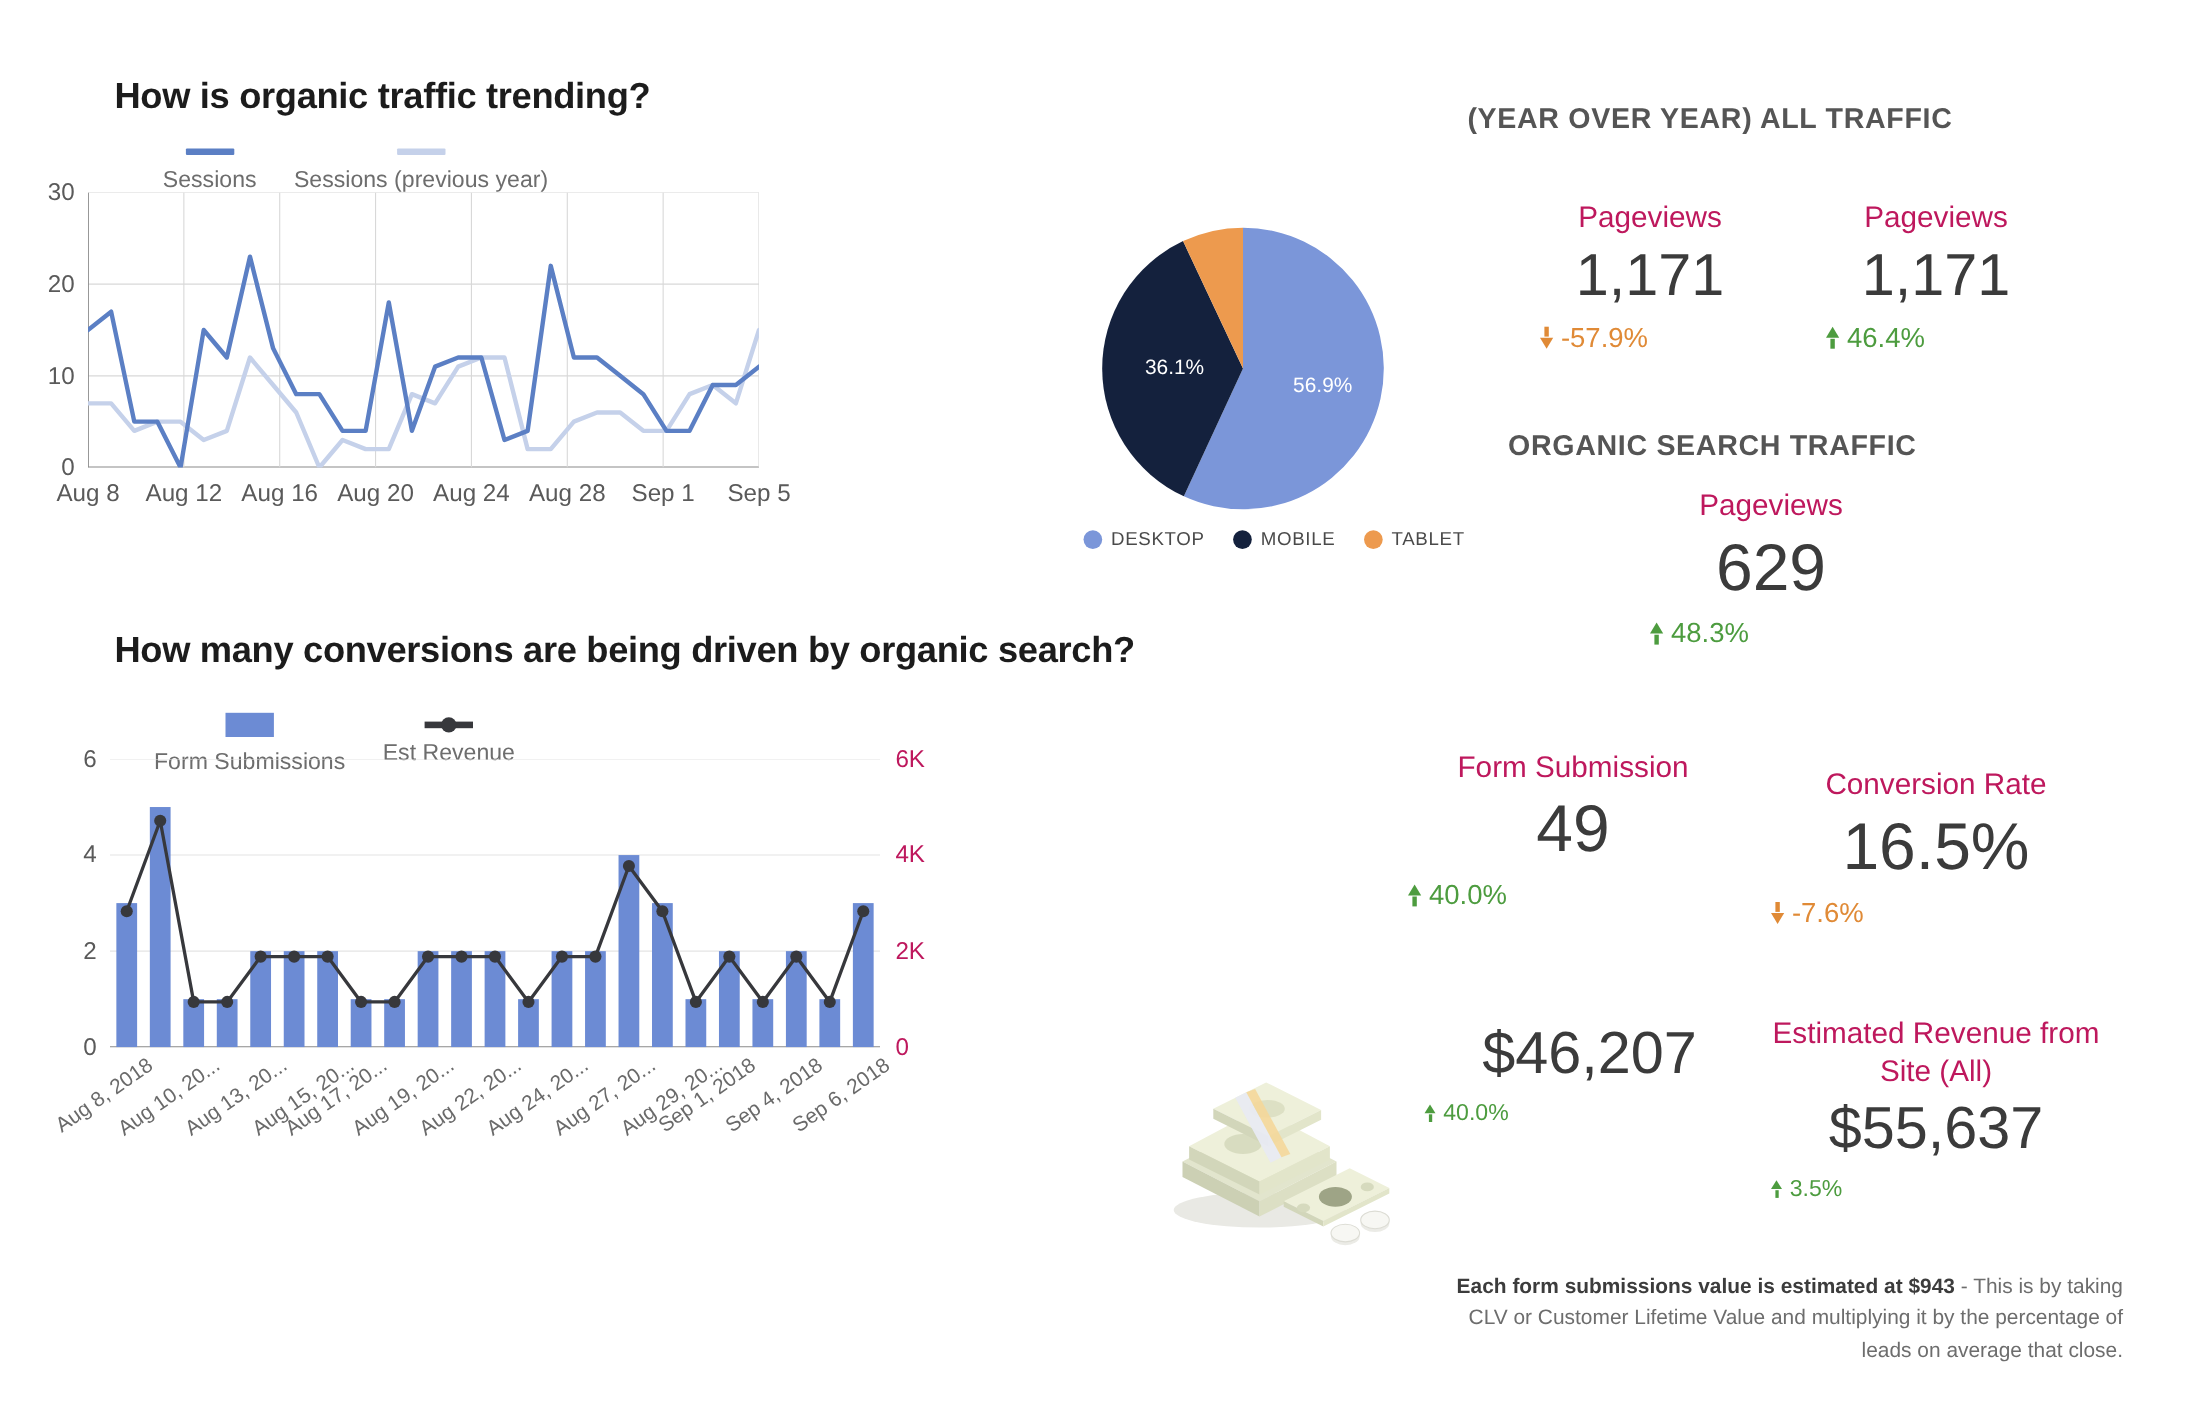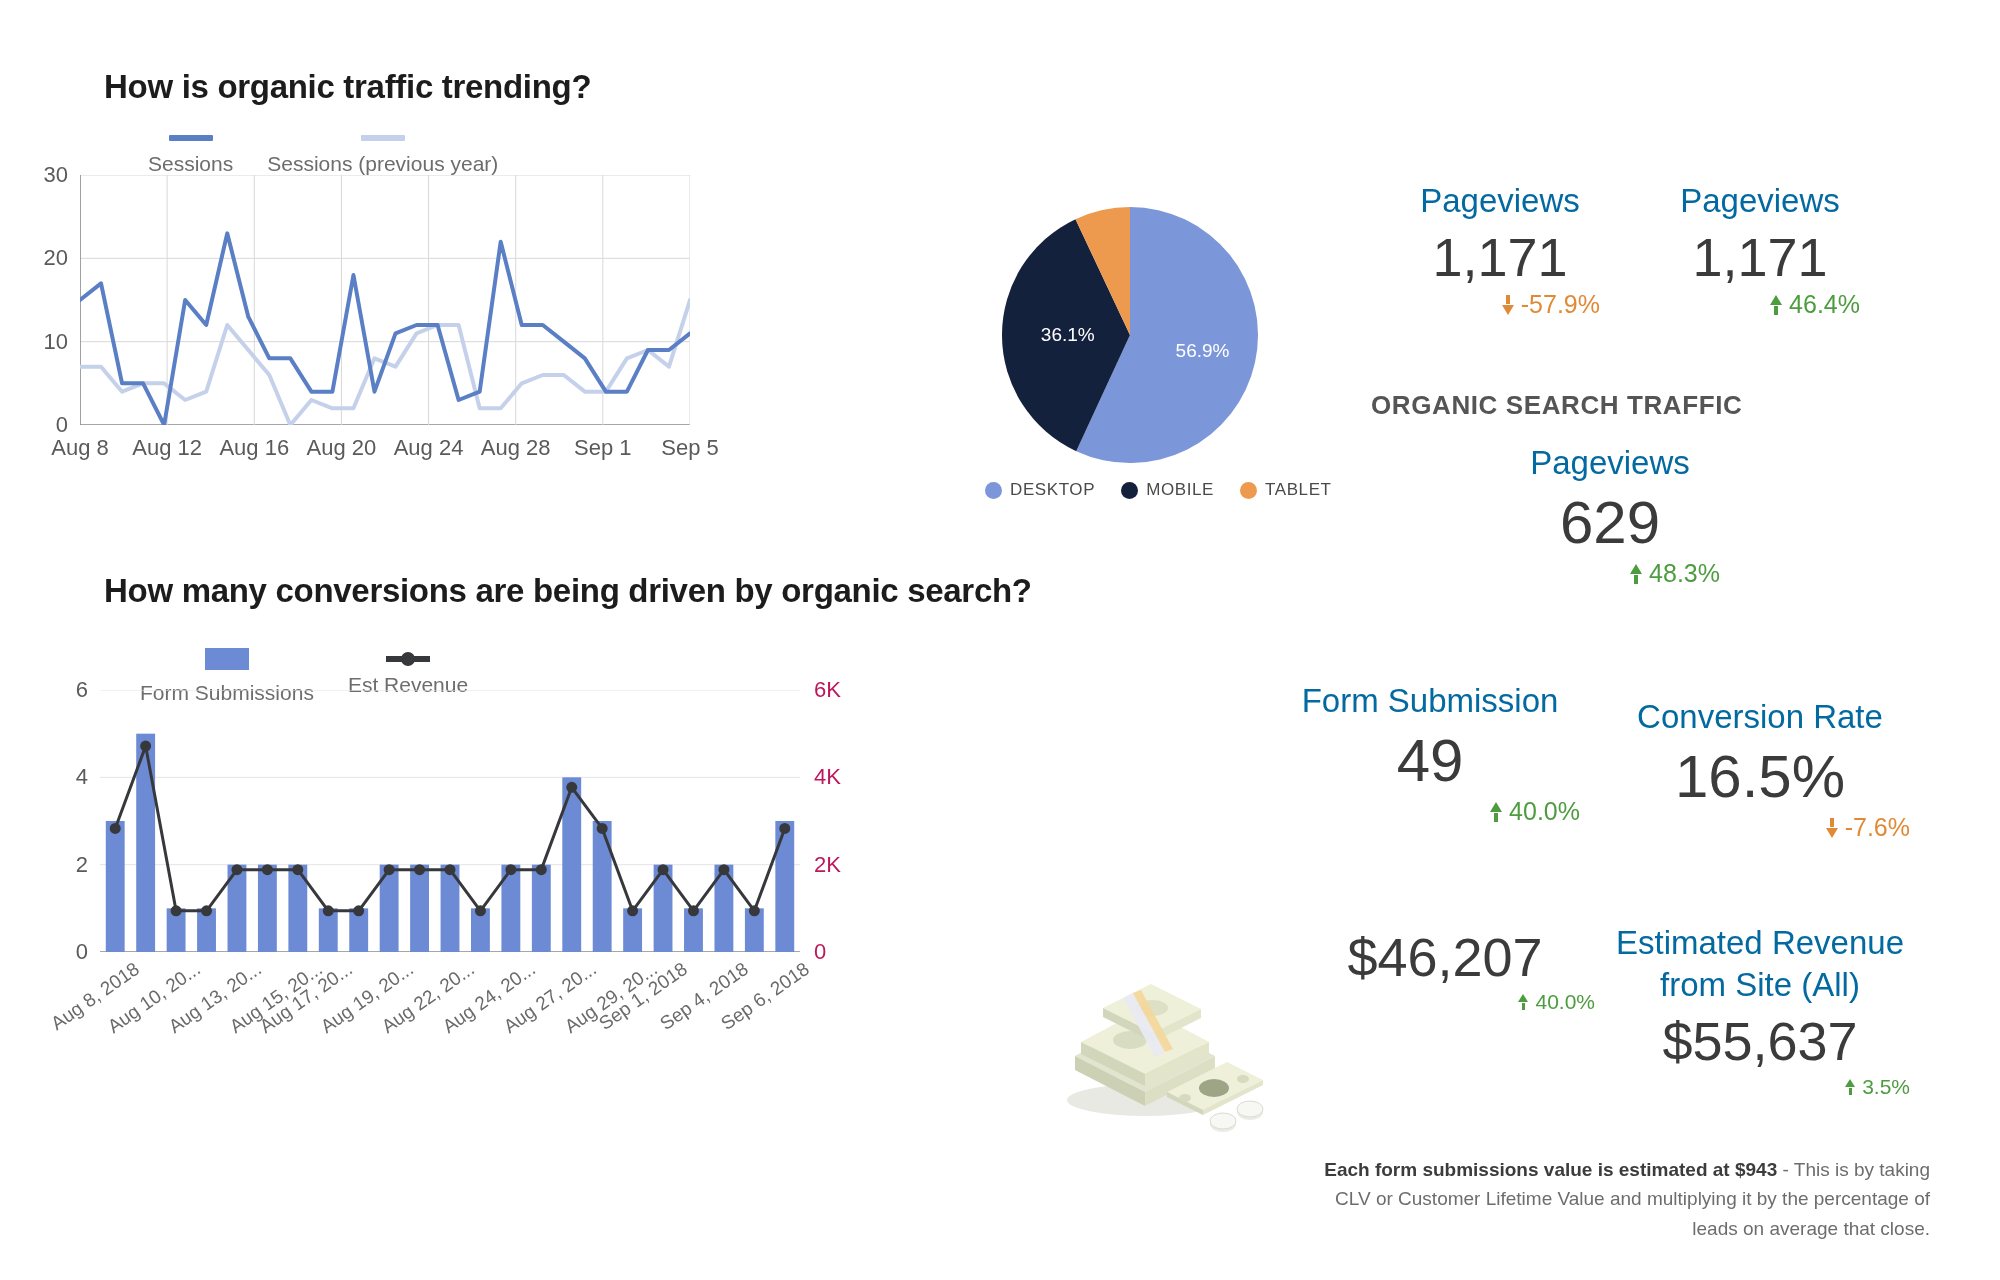--- a/index.html
+++ b/index.html
@@ -87,32 +87,32 @@
   .pie-dot { width: 17px; height: 17px; border-radius: 50%; }
   .pie-leg-label { font-size: 17px; color: #4a4a4a; letter-spacing: 0.6px; }
   .pie-pct {
     position: absolute; font-size: 19px; color: #ffffff;
     transform: translate(-50%, -50%); white-space: nowrap;
   }
 
   
   .kpi { position: absolute; text-align: center; }
   .kpi-label {
-    font-size: 33px; color: #0369a1; line-height: 1.28;
+    font-size: 27px; color: #be185d; line-height: 1.28;
     font-weight: 400; white-space: nowrap;
   }
   .kpi-label.wrap { white-space: normal; }
   .kpi-value {
     font-size: 54px; color: #3b3b3b; font-weight: 400;
     line-height: 1.15; margin-top: 4px;
   }
   .kpi-value.big { font-size: 60px; }
   .kpi-delta {
-    font-size: 25px; margin-top: 2px;
-    display: flex; align-items: center; justify-content: flex-end; gap: 7px;
+    font-size: 25px; margin-top: 12px;
+    display: flex; align-items: center; justify-content: flex-start; gap: 7px;
   }
   .kpi-delta.up { color: #4d9c3f; }
   .kpi-delta.down { color: #e08a36; }
   .arrow { display: inline-block; width: 0; height: 0; }
   .arrow.up {
     border-left: 6px solid transparent; border-right: 6px solid transparent;
     border-bottom: 10px solid #4d9c3f;
   }
   .arrow.down {
     border-left: 6px solid transparent; border-right: 6px solid transparent;
@@ -133,20 +133,21 @@
   
   #money-illustration { position: absolute; left: 1055px; top: 960px; width: 240px; height: 180px; }
 </style>
 </head>
 <body>
 
 <div class="page">
 
   <div class="q-title" id="title-conversions">How many conversions are being driven by organic search?</div>
   <div class="q-title" id="title-traffic">How is organic traffic trending?</div>
+  <div class="section-head" id="head-yoy">(YEAR OVER YEAR) ALL TRAFFIC</div>
   <div class="section-head" id="head-organic">ORGANIC SEARCH TRAFFIC</div>
 
   <div class="legend" id="legend-line">
     <div class="legend-item">
       <span class="legend-swatch-line" style="background:#5b7fc4"></span>
       <span class="legend-label">Sessions</span>
     </div>
     <div class="legend-item">
       <span class="legend-swatch-line" style="background:#c5d1ea"></span>
       <span class="legend-label">Sessions (previous year)</span>

